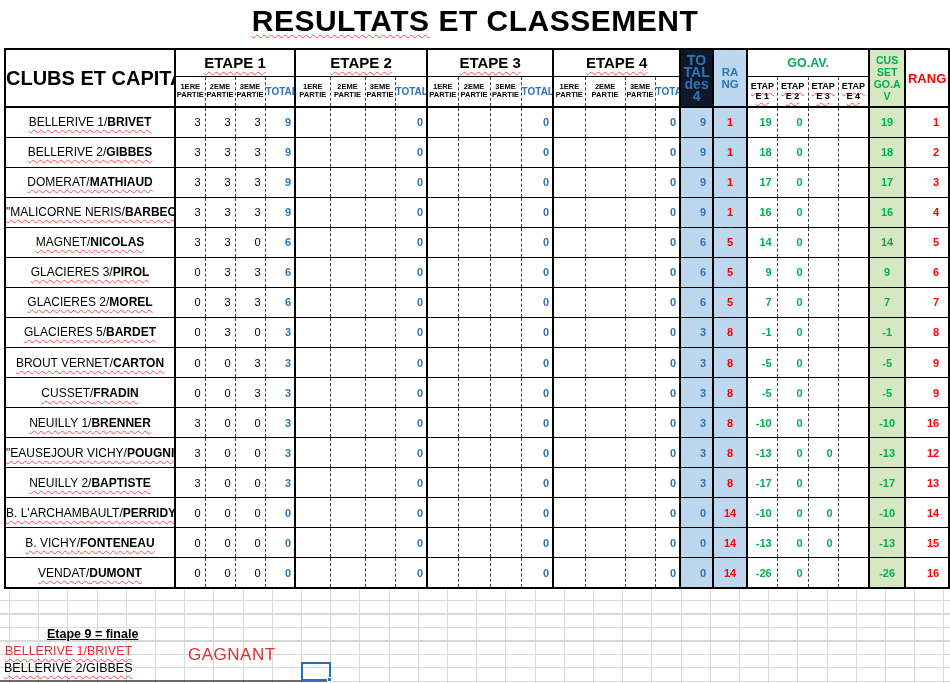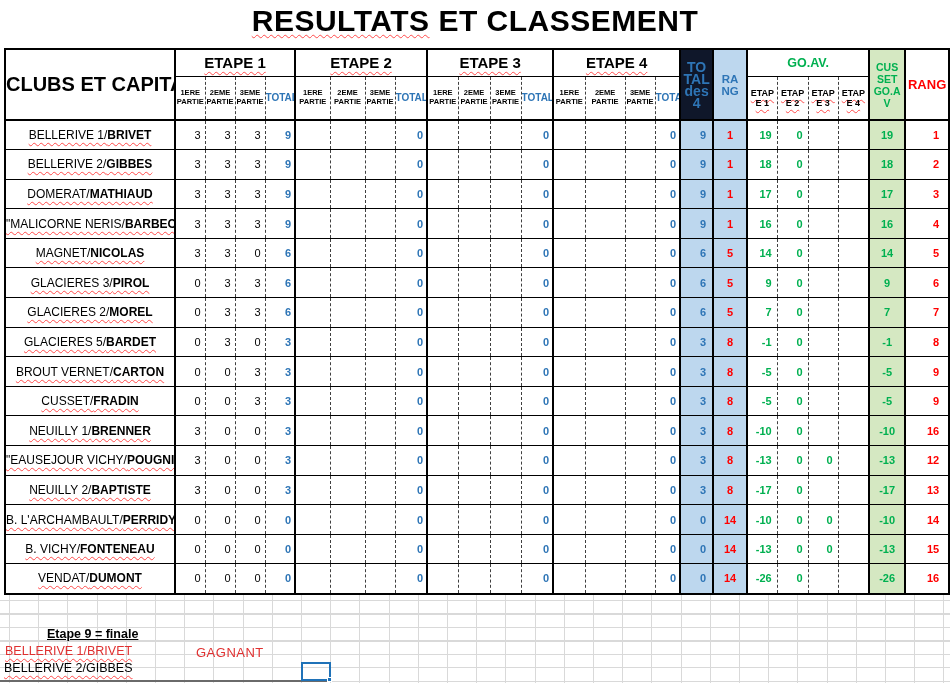--- a/index.html
+++ b/index.html
@@ -24,21 +24,21 @@
   table#results { position:absolute; left:4px; top:48px; width:944px; height:541px;
     border-collapse:collapse; table-layout:fixed; border:2px solid #000;
     background:#fff; }
   #results th, #results td { border-top:1px solid #000; overflow:hidden;
     vertical-align:middle; font-family:"Liberation Sans", sans-serif; }
 
   .gL { border-left:2px solid #000 !important; }
   .dL { border-left:1px dashed #404040 !important; }
 
   thead tr.grp { height:27px; }
-  thead tr.sub { height:44px; }
+  thead tr.sub { height:31px; }
   thead tr.sub th { border-bottom:2px solid #000; }
   .h-clubs { font-size:20px; font-weight:bold; text-align:center; white-space:nowrap; border-bottom:2px solid #000 !important; }
   .h-etape { font-size:15px; font-weight:bold; text-align:center; }
   .h-part  { font-size:7.5px; font-weight:bold; line-height:8.5px; text-align:center;
              padding:1px 0; word-break:break-word; }
   .h-tot   { font-size:10px; font-weight:bold; color:#2E75B6; text-align:right; }
   .h-t4    { background:#0f172a; color:#2E75B6; font-size:14px; font-weight:bold;
              text-align:center; line-height:12px; overflow-wrap:anywhere; padding:0 2px;
              border-bottom:2px solid #000 !important; }
   .h-r1    { background:#BDD7EE; color:#2E75B6; font-size:11.5px; font-weight:bold;
@@ -62,21 +62,21 @@
             text-align:right; padding-right:6px; }
   .c-r1   { background:#BDD7EE; color:#FF0000; font-size:11px; font-weight:bold; text-align:center; }
   .c-go   { color:#00B050; font-size:11px; font-weight:bold; text-align:right; padding-right:5px; }
   .c-got  { background:#D5E8C2; color:#00B050; font-size:11px; font-weight:bold; text-align:center; }
   .c-r2   { color:#FF0000; font-size:11px; font-weight:bold; text-align:right; padding-right:9px; }
 
   
   #footer-note { position:absolute; left:47px; top:627px; font-size:12.5px; font-weight:bold;
     text-decoration:underline; color:#000; }
   #footer-winner { position:absolute; left:5px; top:644px; font-size:12.5px; color:#e03030; }
-  #footer-gagnant { position:absolute; left:196px; top:645px; font-size:13px; color:#e03030; letter-spacing:0.5px; }
+  #footer-gagnant { position:absolute; left:188px; top:645px; font-size:17px; color:#e03030; letter-spacing:0.5px; }
   #footer-runnerup { position:absolute; left:4px; top:661px; font-size:12.5px; color:#000; }
   #footer-underline { position:absolute; left:0; top:680px; width:331px; height:2px; background:#6a6a6a; }
 
   #selection-cell { position:absolute; left:301px; top:662px; width:30px; height:19px;
     border:2.5px solid #1F72B8; background:transparent; }
   #selection-cell .handle { position:absolute; right:-3px; bottom:-3px; width:5px; height:5px;
     background:#1F72B8; border:1px solid #fff; }
 </style>
 </head>
 <body>

